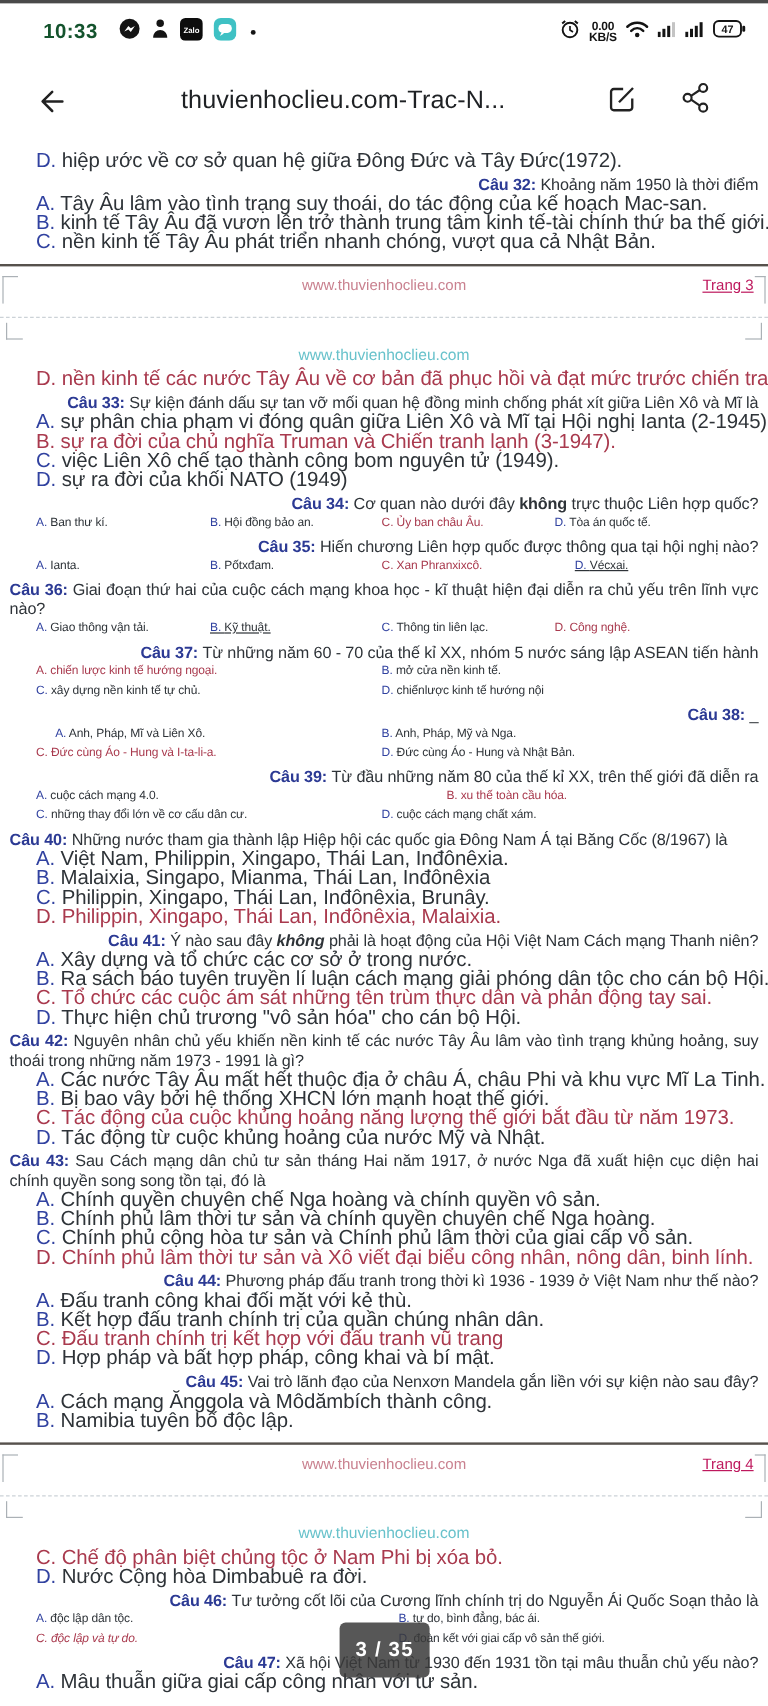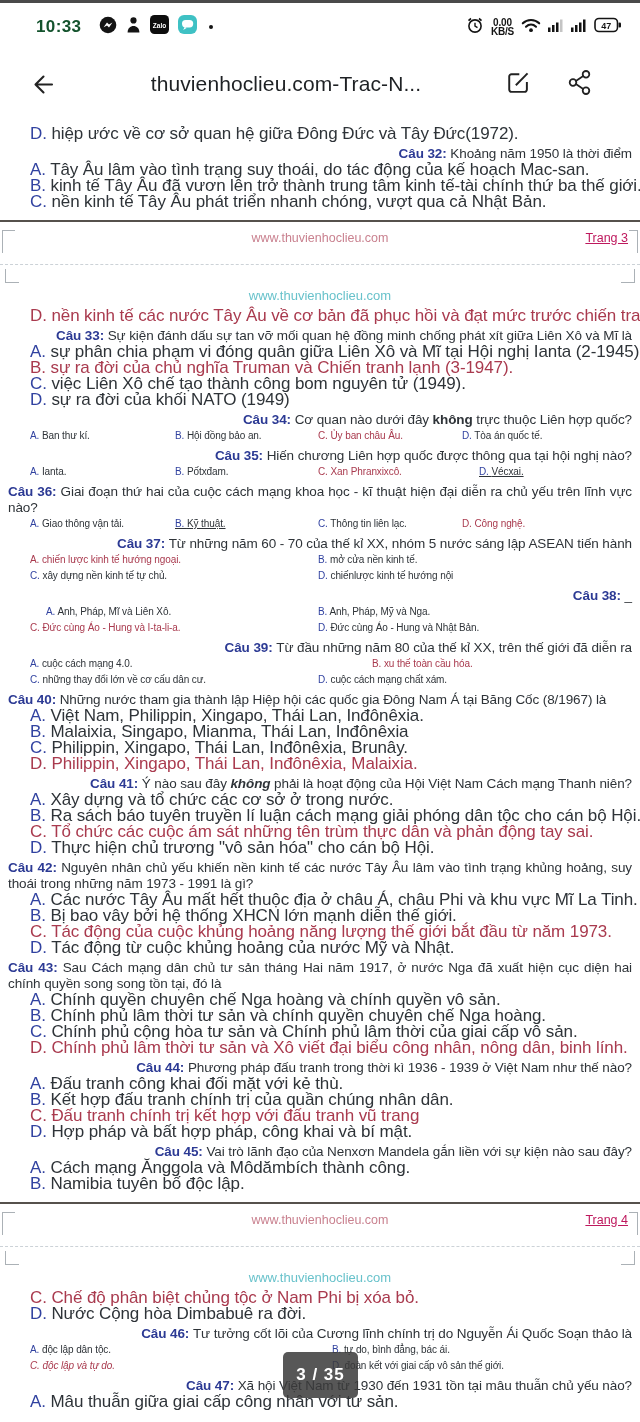--- a/index.html
+++ b/index.html
@@ -231,21 +231,21 @@
     <div class="opt"><span class="oletter">B. </span><span class="otext">Malaixia, Singapo, Mianma, Thái Lan, Inđônêxia</span></div>
     <div class="opt"><span class="oletter">C. </span><span class="otext">Philippin, Xingapo, Thái Lan, Inđônêxia, Brunây.</span></div>
     <div class="opt red"><span class="oletter">D. </span><span class="otext">Philippin, Xingapo, Thái Lan, Inđônêxia, Malaixia.</span></div>
     <div class="q"><span class="qlabel">Câu 41: </span><span>Ý nào sau đây </span><span class="bi">không</span><span> phải là hoạt động của Hội Việt Nam Cách mạng Thanh niên?</span></div>
     <div class="opt"><span class="oletter">A. </span><span class="otext">Xây dựng và tổ chức các cơ sở ở trong nước.</span></div>
     <div class="opt"><span class="oletter">B. </span><span class="otext">Ra sách báo tuyên truyền lí luận cách mạng giải phóng dân tộc cho cán bộ Hội.</span></div>
     <div class="opt red"><span class="oletter">C. </span><span class="otext">Tổ chức các cuộc ám sát những tên trùm thực dân và phản động tay sai.</span></div>
     <div class="opt"><span class="oletter">D. </span><span class="otext">Thực hiện chủ trương "vô sản hóa" cho cán bộ Hội.</span></div>
     <div class="q justify"><span class="qlabel">Câu 42: </span><span>Nguyên nhân chủ yếu khiến nền kinh tế các nước Tây Âu lâm vào tình trạng khủng hoảng, suy thoái trong những năm 1973 - 1991 là gì?</span></div>
     <div class="opt"><span class="oletter">A. </span><span class="otext">Các nước Tây Âu mất hết thuộc địa ở châu Á, châu Phi và khu vực Mĩ La Tinh.</span></div>
-    <div class="opt"><span class="oletter">B. </span><span class="otext">Bị bao vây bởi hệ thống XHCN lớn mạnh diễn thế giới.</span></div>
+    <div class="opt"><span class="oletter">B. </span><span class="otext">Bị bao vây bởi hệ thống XHCN lớn mạnh hoạt thế giới.</span></div>
     <div class="opt red"><span class="oletter">C. </span><span class="otext">Tác động của cuộc khủng hoảng năng lượng thế giới bắt đầu từ năm 1973.</span></div>
     <div class="opt"><span class="oletter">D. </span><span class="otext">Tác động từ cuộc khủng hoảng của nước Mỹ và Nhật.</span></div>
     <div class="q justify"><span class="qlabel">Câu 43: </span><span>Sau Cách mạng dân chủ tư sản tháng Hai năm 1917, ở nước Nga đã xuất hiện cục diện hai chính quyền song song tồn tại, đó là</span></div>
     <div class="opt"><span class="oletter">A. </span><span class="otext">Chính quyền chuyên chế Nga hoàng và chính quyền vô sản.</span></div>
     <div class="opt"><span class="oletter">B. </span><span class="otext">Chính phủ lâm thời tư sản và chính quyền chuyên chế Nga hoàng.</span></div>
     <div class="opt"><span class="oletter">C. </span><span class="otext">Chính phủ cộng hòa tư sản và Chính phủ lâm thời của giai cấp vô sản.</span></div>
     <div class="opt red"><span class="oletter">D. </span><span class="otext">Chính phủ lâm thời tư sản và Xô viết đại biểu công nhân, nông dân, binh lính.</span></div>
     <div class="q"><span class="qlabel">Câu 44: </span><span>Phương pháp đấu tranh trong thời kì 1936 - 1939 ở Việt Nam như thế nào?</span></div>
     <div class="opt"><span class="oletter">A. </span><span class="otext">Đấu tranh công khai đối mặt với kẻ thù.</span></div>
     <div class="opt"><span class="oletter">B. </span><span class="otext">Kết hợp đấu tranh chính trị của quần chúng nhân dân.</span></div>

